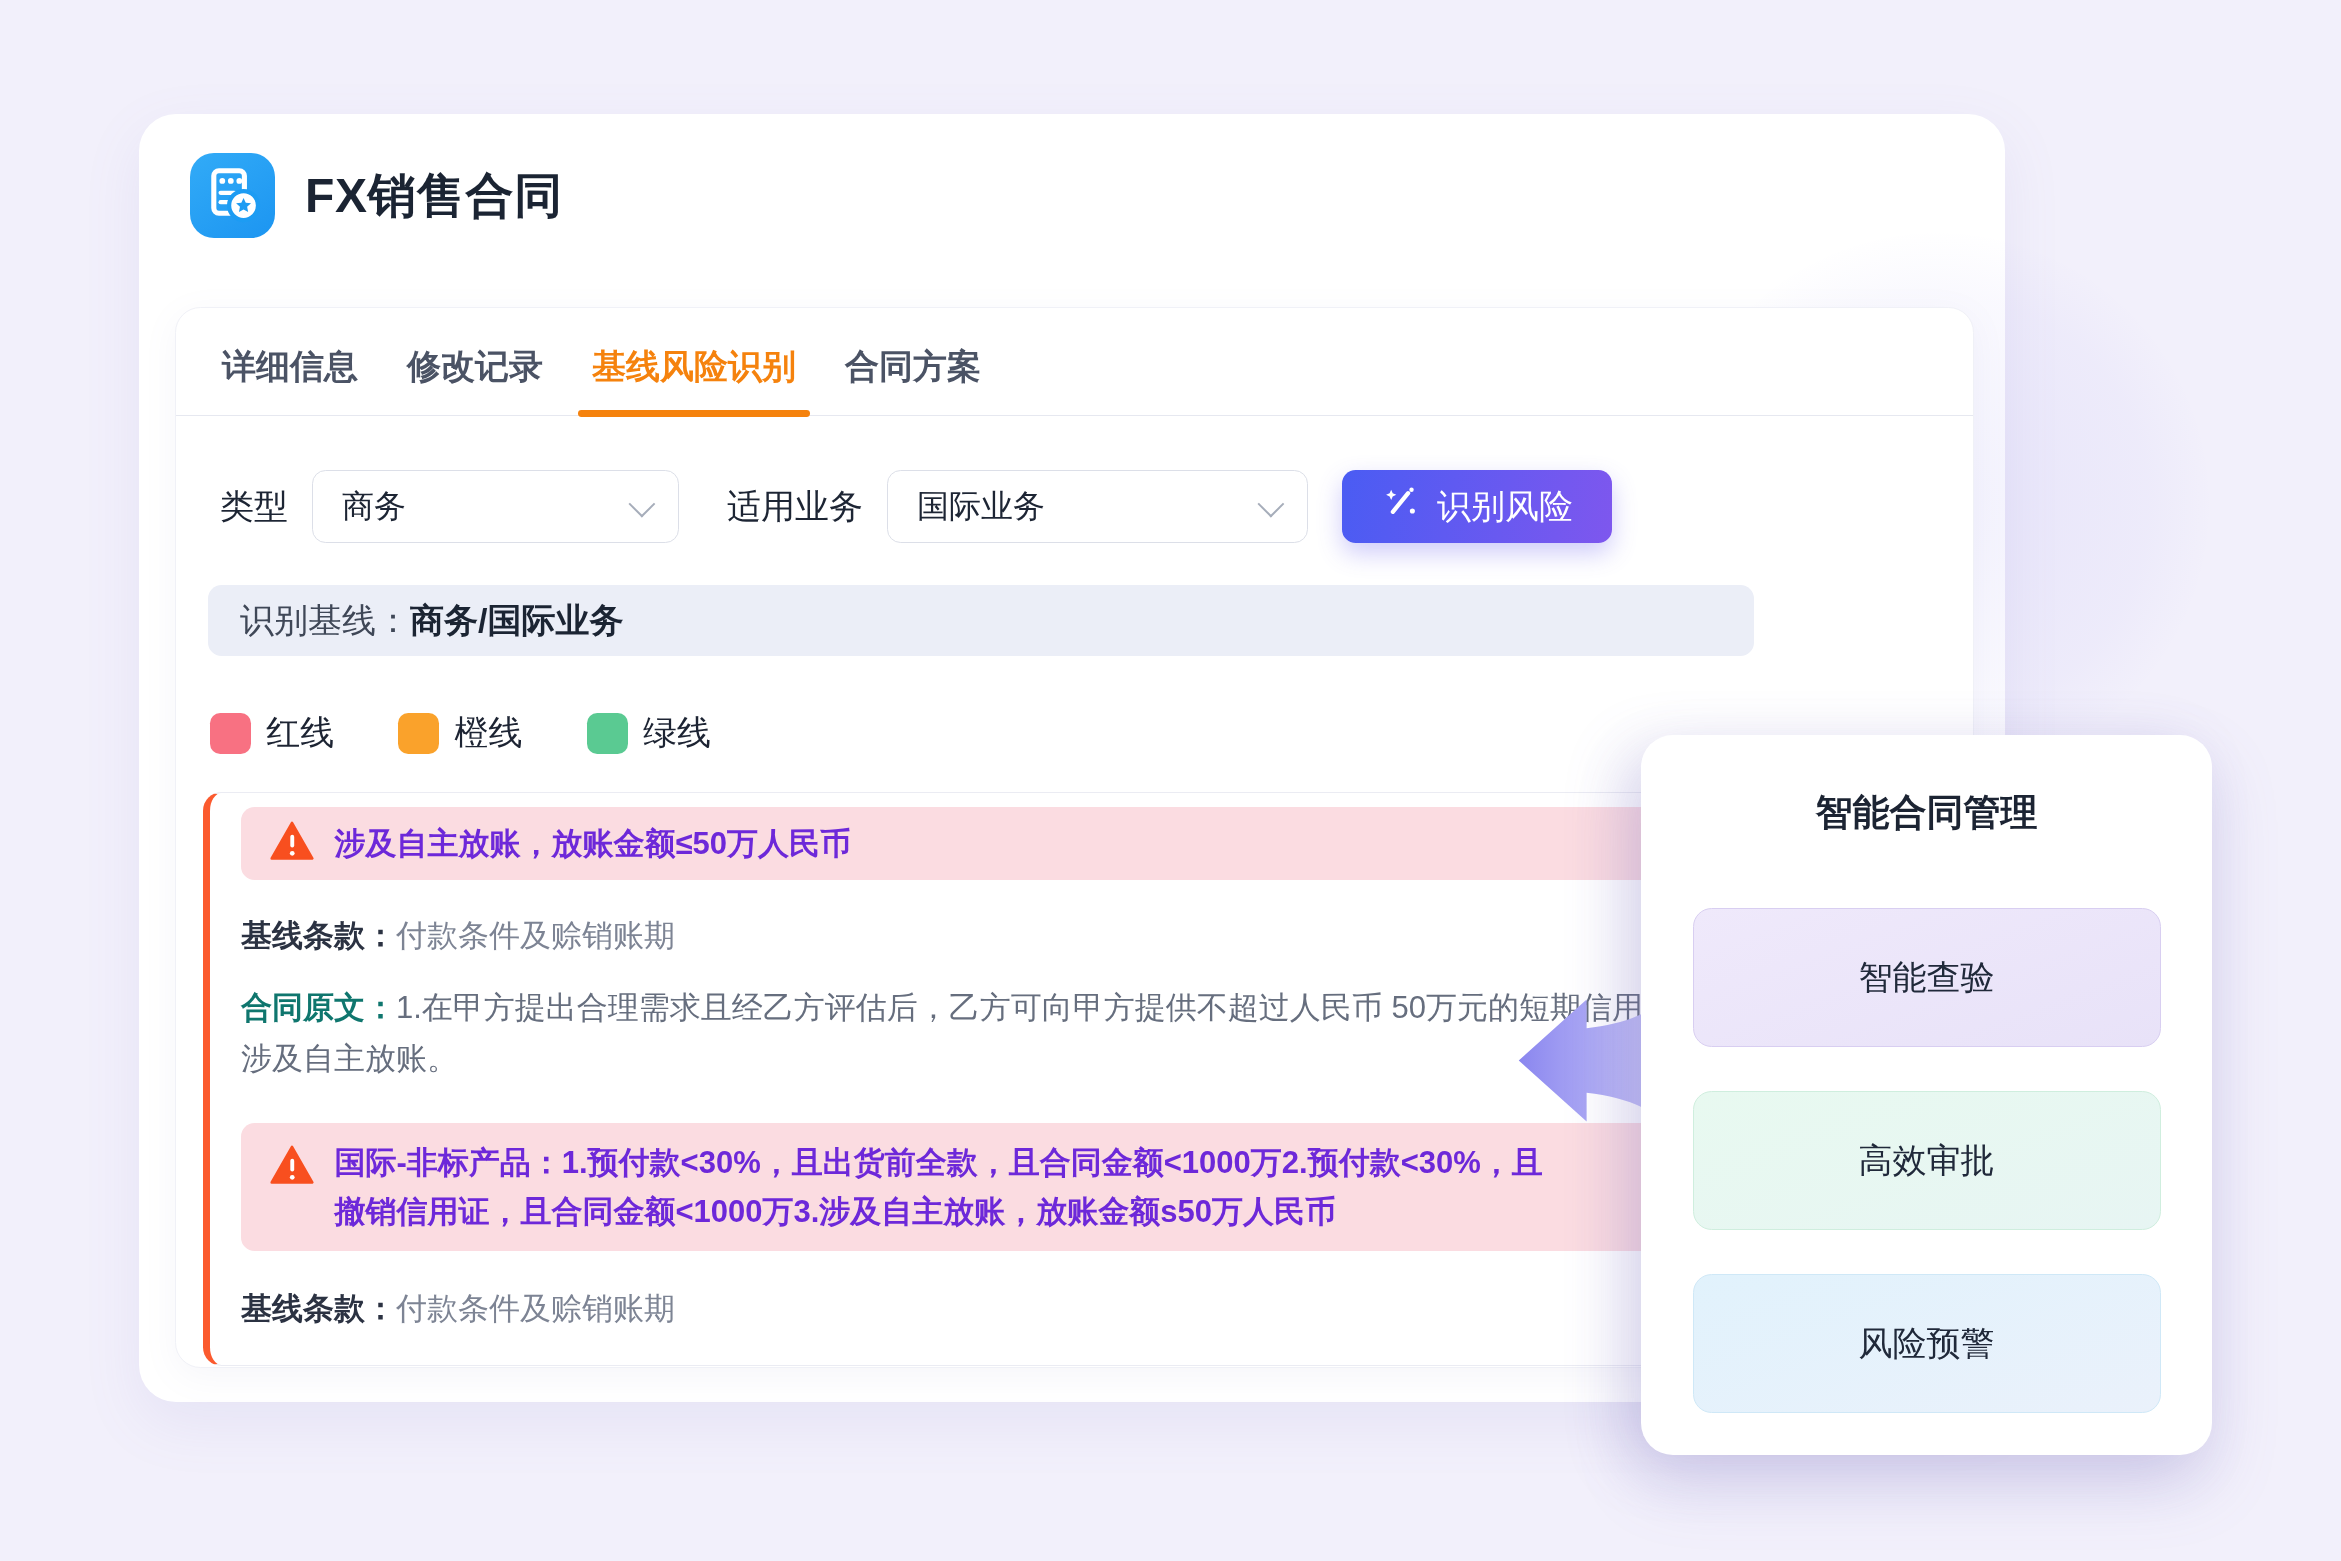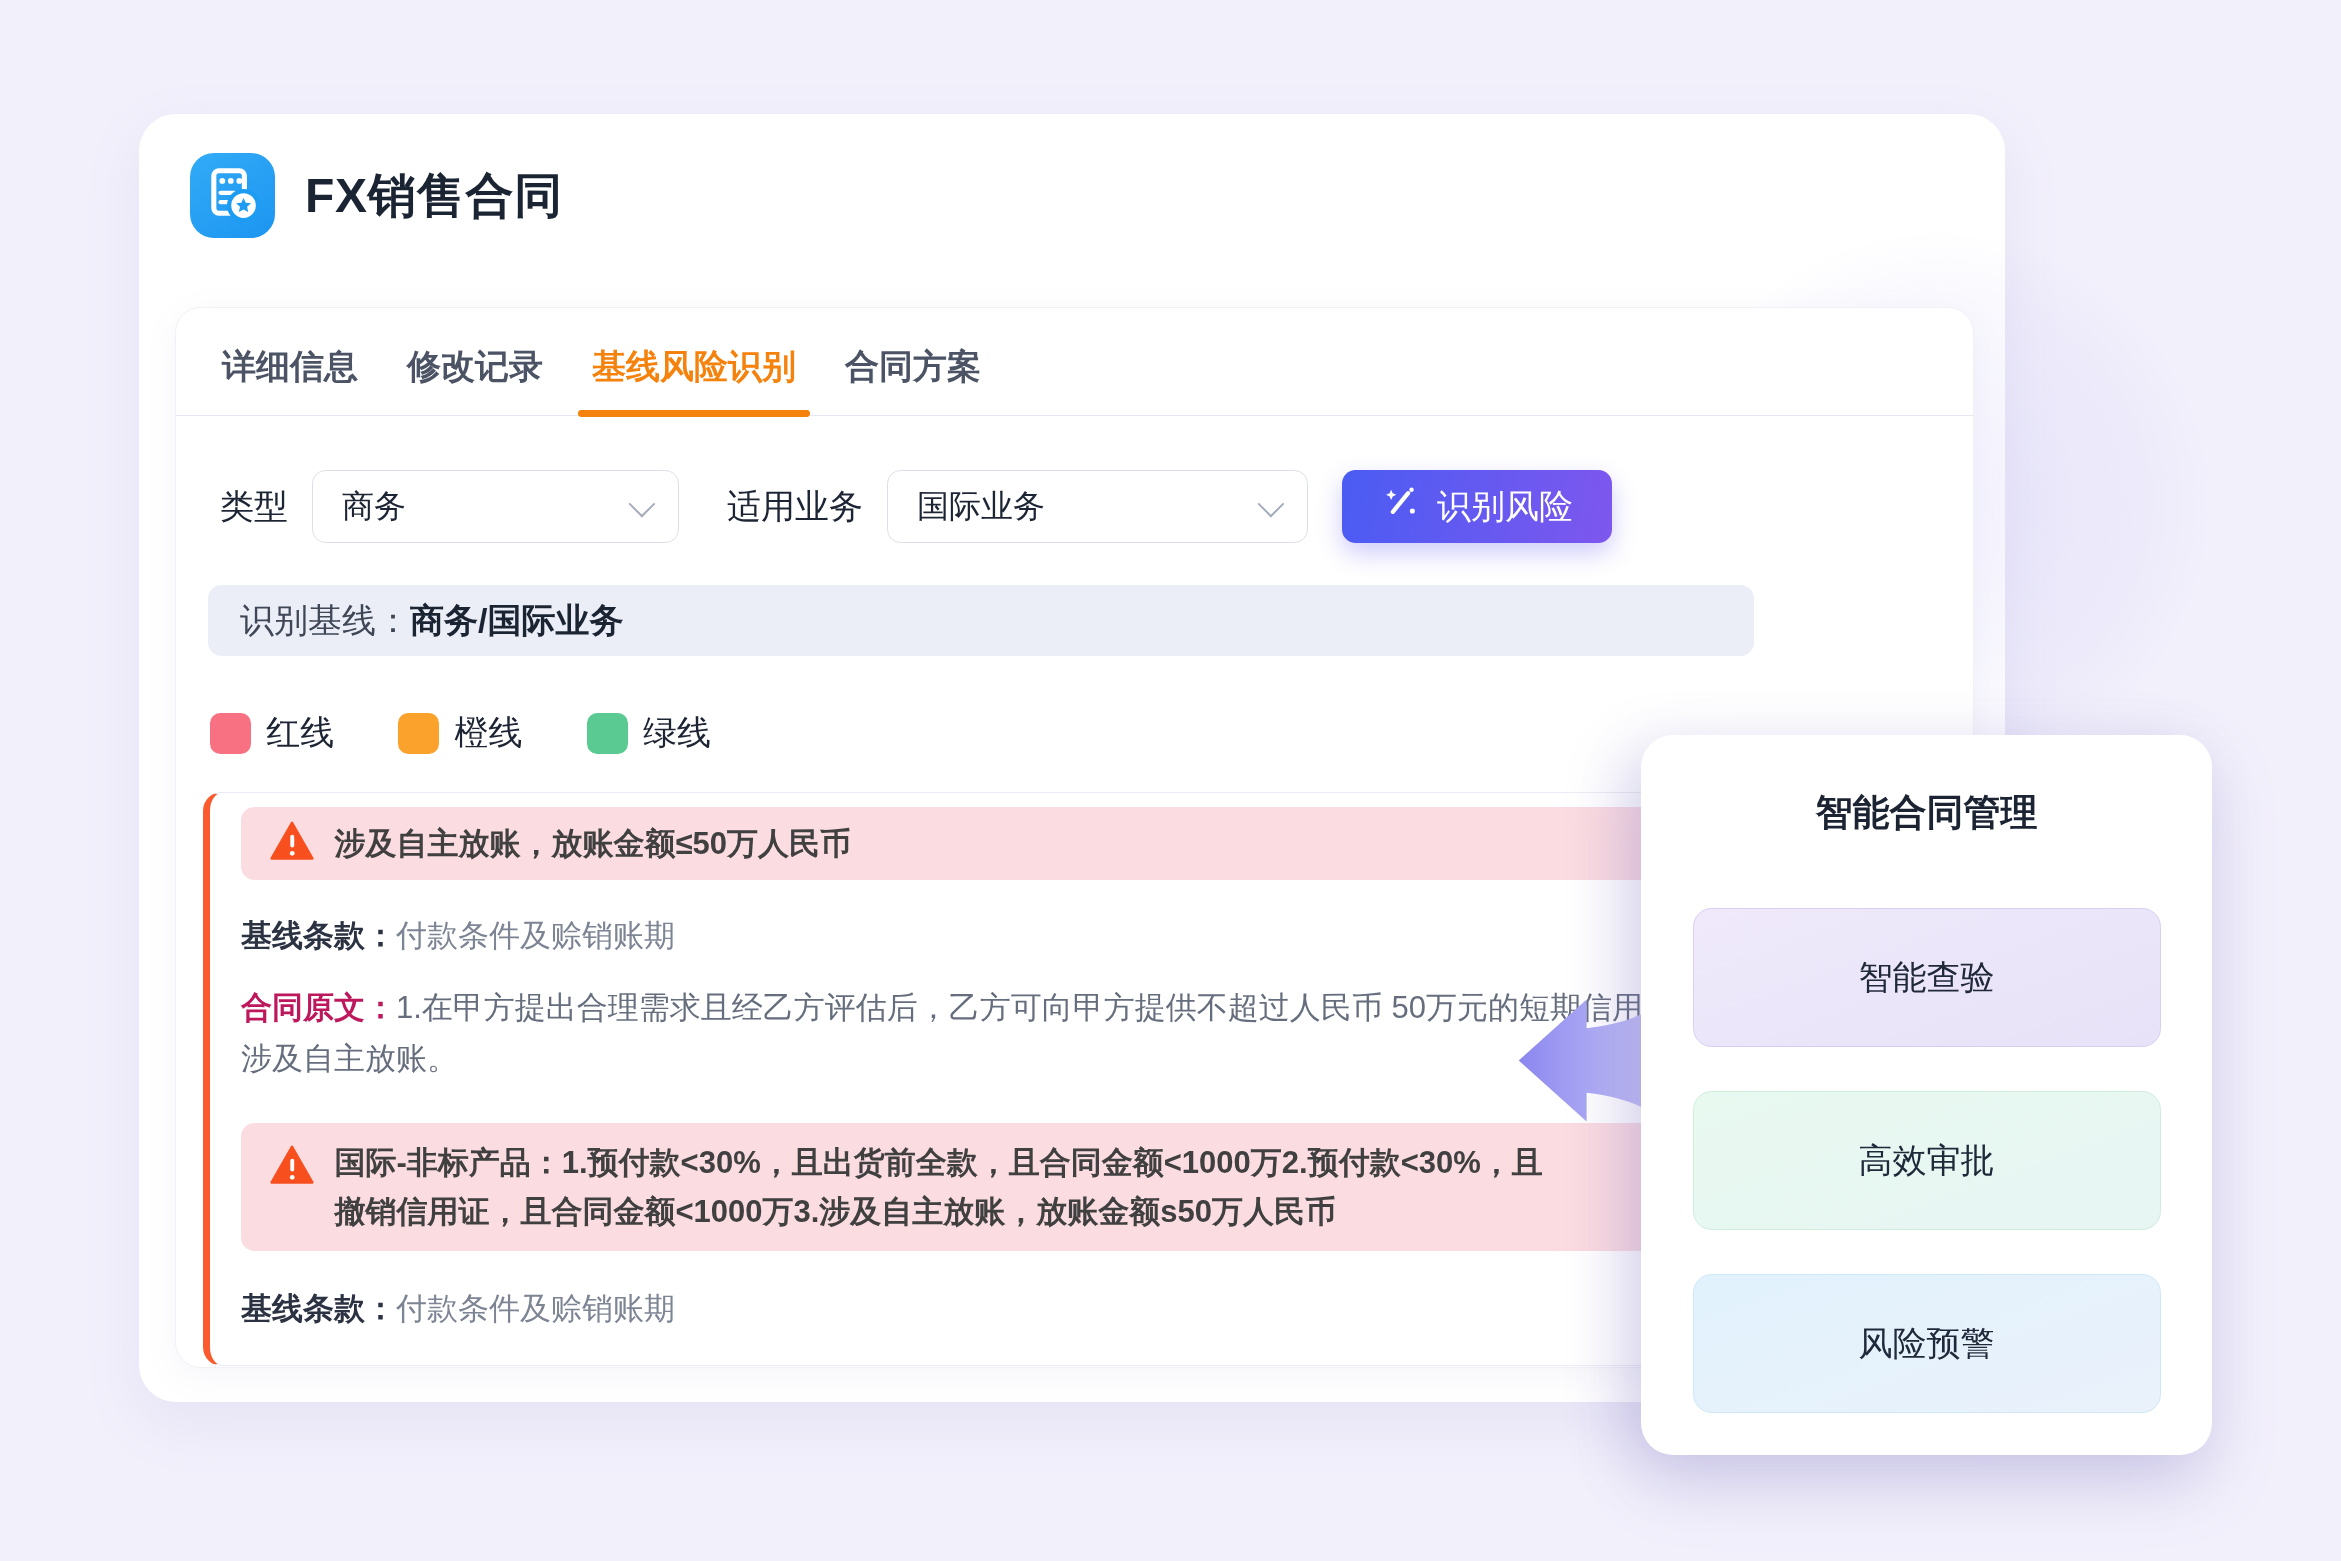--- a/index.html
+++ b/index.html
@@ -90,27 +90,27 @@
     background:#ffffff; border:1.7px solid #ebecf3; border-left:7.6px solid #fb5a2e;
     border-radius:15.3px; border-top-left-radius:18.7px; border-bottom-left-radius:18.7px;
     padding:13.6px 31px 34px 31px;
   }
   .warn-banner {
     background:#fbdce1; border-radius:13.6px; padding:0 29px;
     display:flex; align-items:center; gap:20.4px; min-height:73px;
   }
   .warn-banner.two-line { align-items:flex-start; padding-top:15.3px; padding-bottom:15.3px; }
   .warn-banner.two-line .tri { margin-top:6.8px; }
-  .warn-title { font-size:31px; font-weight:700; color:#404040; line-height:49px; }
+  .warn-title { font-size:31px; font-weight:700; color:#6d28d9; line-height:49px; }
   .tri { flex:0 0 auto; }
   .clause-row { margin-top:34px; font-size:31px; line-height:44px; }
   .clause-label { font-weight:700; color:#2b3242; }
   .clause-value { color:#7d8494; }
   .contract-row { margin-top:24px; font-size:31px; line-height:51px; color:#666e7e; }
-  .contract-label { font-weight:700; color:#be185d; }
+  .contract-label { font-weight:700; color:#0f766e; }
   .warn2 { margin-top:39px; }
   .clause-row.last { margin-top:36px; }
   
   .arrow-wrap { position:absolute; left:1500px; top:974px; z-index:3; pointer-events:none; }
   
   .side-panel {
     position:absolute; left:1641px; top:735px; width:571px; height:720px;
     background:#ffffff; border-radius:32px; z-index:4;
     box-shadow:-20.4px 12px 59px rgba(118,108,190,0.18), 0 29px 68px rgba(118,108,190,0.20);
     display:flex; flex-direction:column; align-items:center; box-sizing:border-box;

